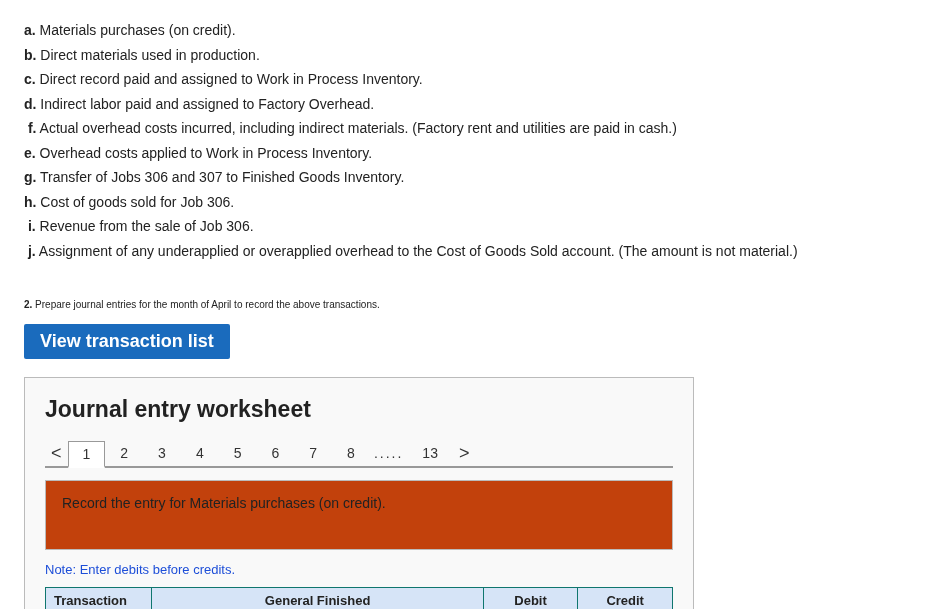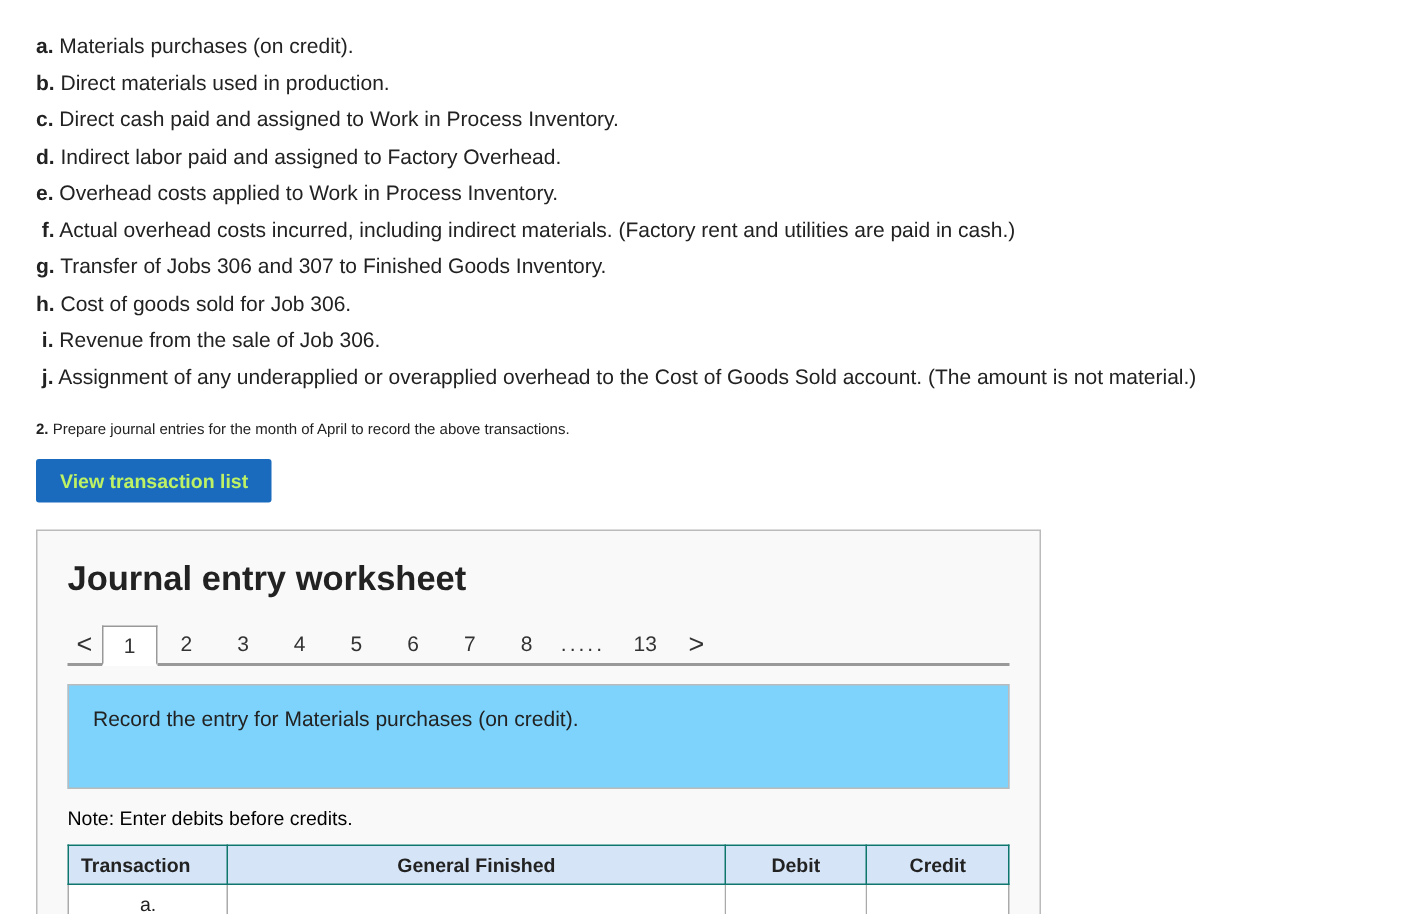--- a/index.html
+++ b/index.html
@@ -6,44 +6,44 @@
     body {
       font-family: Arial, sans-serif;
       font-size: 14px;
       background: #fff;
       color: #222;
       padding: 18px 24px;
       width: 935px;
       min-height: 609px;
     }
     .intro-list {
-      margin-bottom: 18px;
+      margin-bottom: 36px;
       line-height: 1.7;
     }
     .intro-list p {
       margin: 0;
       padding: 0;
       line-height: 1.75;
     }
     .intro-list p b {
       font-weight: bold;
     }
     .question-text {
       margin: 18px 0 14px 0;
       font-size: 10px;
     }
     .question-text b {
       font-weight: bold;
     }
     .btn-view {
       background: #1a6bbd;
-      color: #bef264;
+      color: #ffffff;
       border: none;
       padding: 7px 16px;
-      font-size: 13px;
+      font-size: 18px;
       cursor: pointer;
       border-radius: 2px;
       margin-bottom: 18px;
       font-weight: bold;
     }
     .worksheet-container {
       border: 1px solid #bbb;
       background: #f9f9f9;
       padding: 18px 20px 0 20px;
       max-width: 670px;
@@ -87,29 +87,29 @@
       bottom: -2px;
       z-index: 1;
     }
     .tab-ellipsis {
       font-size: 14px;
       letter-spacing: 2px;
       color: #333;
       padding: 0 4px;
     }
     .entry-description-box {
-      background: #7dd3fc;
+      background: #c2410c;
       border: 1px solid #bbb;
       padding: 14px 16px;
       margin-bottom: 12px;
       font-size: 14px;
       min-height: 70px;
     }
     .note-text {
-      color: #000000;
+      color: #1d4ed8;
       font-size: 13px;
       margin-bottom: 10px;
     }
     .journal-table {
       width: 100%;
       border-collapse: collapse;
       background: #fff;
     }
     .journal-table th {
       background: #d6e4f7;
@@ -160,24 +160,24 @@
     }
   </style>
 </head>
 <body>
 
 
 
 <div class="intro-list">
   <p><b>a.</b><span> Materials purchases (on credit).</span></p>
   <p><b>b.</b><span> Direct materials used in production.</span></p>
-  <p><b>c.</b><span> Direct cash paid and assigned to Work in Process Inventory.</span></p>
+  <p><b>c.</b><span> Direct record paid and assigned to Work in Process Inventory.</span></p>
   <p><b>d.</b><span> Indirect labor paid and assigned to Factory Overhead.</span></p>
+  <p>&nbsp;<b>f.</b><span> Actual overhead costs incurred, including indirect materials. (Factory rent and utilities are paid in cash.)</span></p>
   <p><b>e.</b><span> Overhead costs applied to Work in Process Inventory.</span></p>
-  <p>&nbsp;<b>f.</b><span> Actual overhead costs incurred, including indirect materials. (Factory rent and utilities are paid in cash.)</span></p>
   <p><b>g.</b><span> Transfer of Jobs 306 and 307 to Finished Goods Inventory.</span></p>
   <p><b>h.</b><span> Cost of goods sold for Job 306.</span></p>
   <p>&nbsp;<b>i.</b><span> Revenue from the sale of Job 306.</span></p>
   <p>&nbsp;<b>j.</b><span> Assignment of any underapplied or overapplied overhead to the Cost of Goods Sold account. (The amount is not material.)</span></p>
 </div>
 
 <div class="question-text">
   <b>2.</b><span> Prepare journal entries for the month of April to record the above transactions.</span>
 </div>
 

